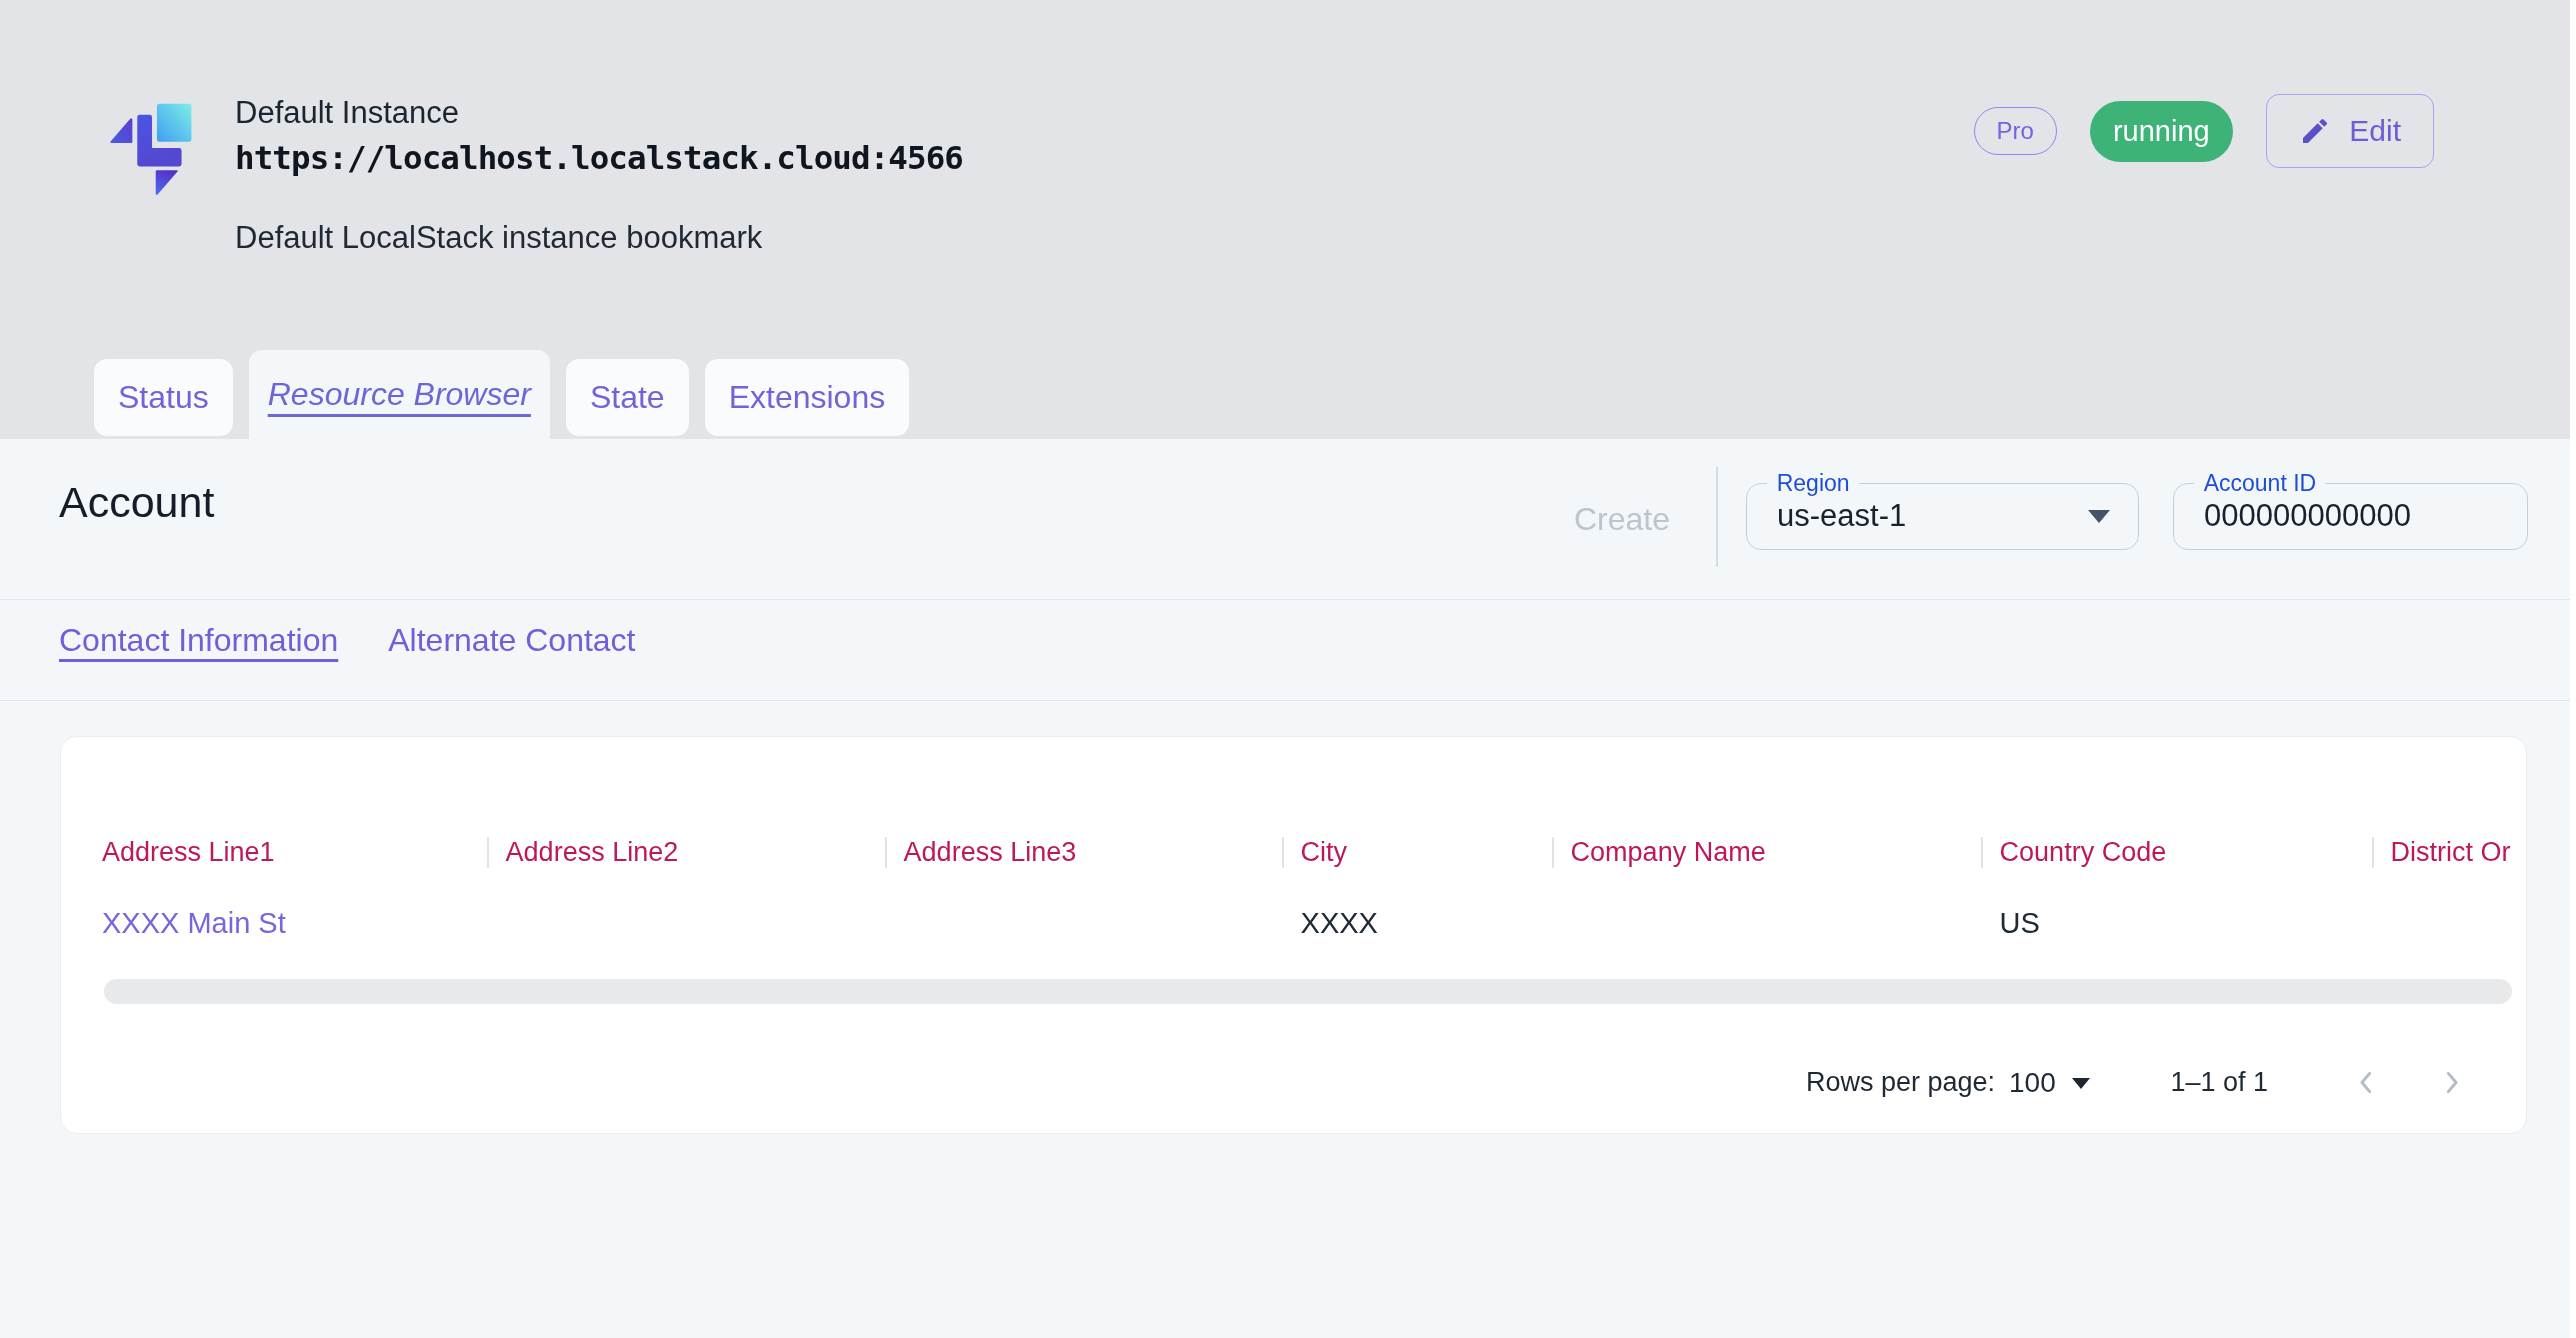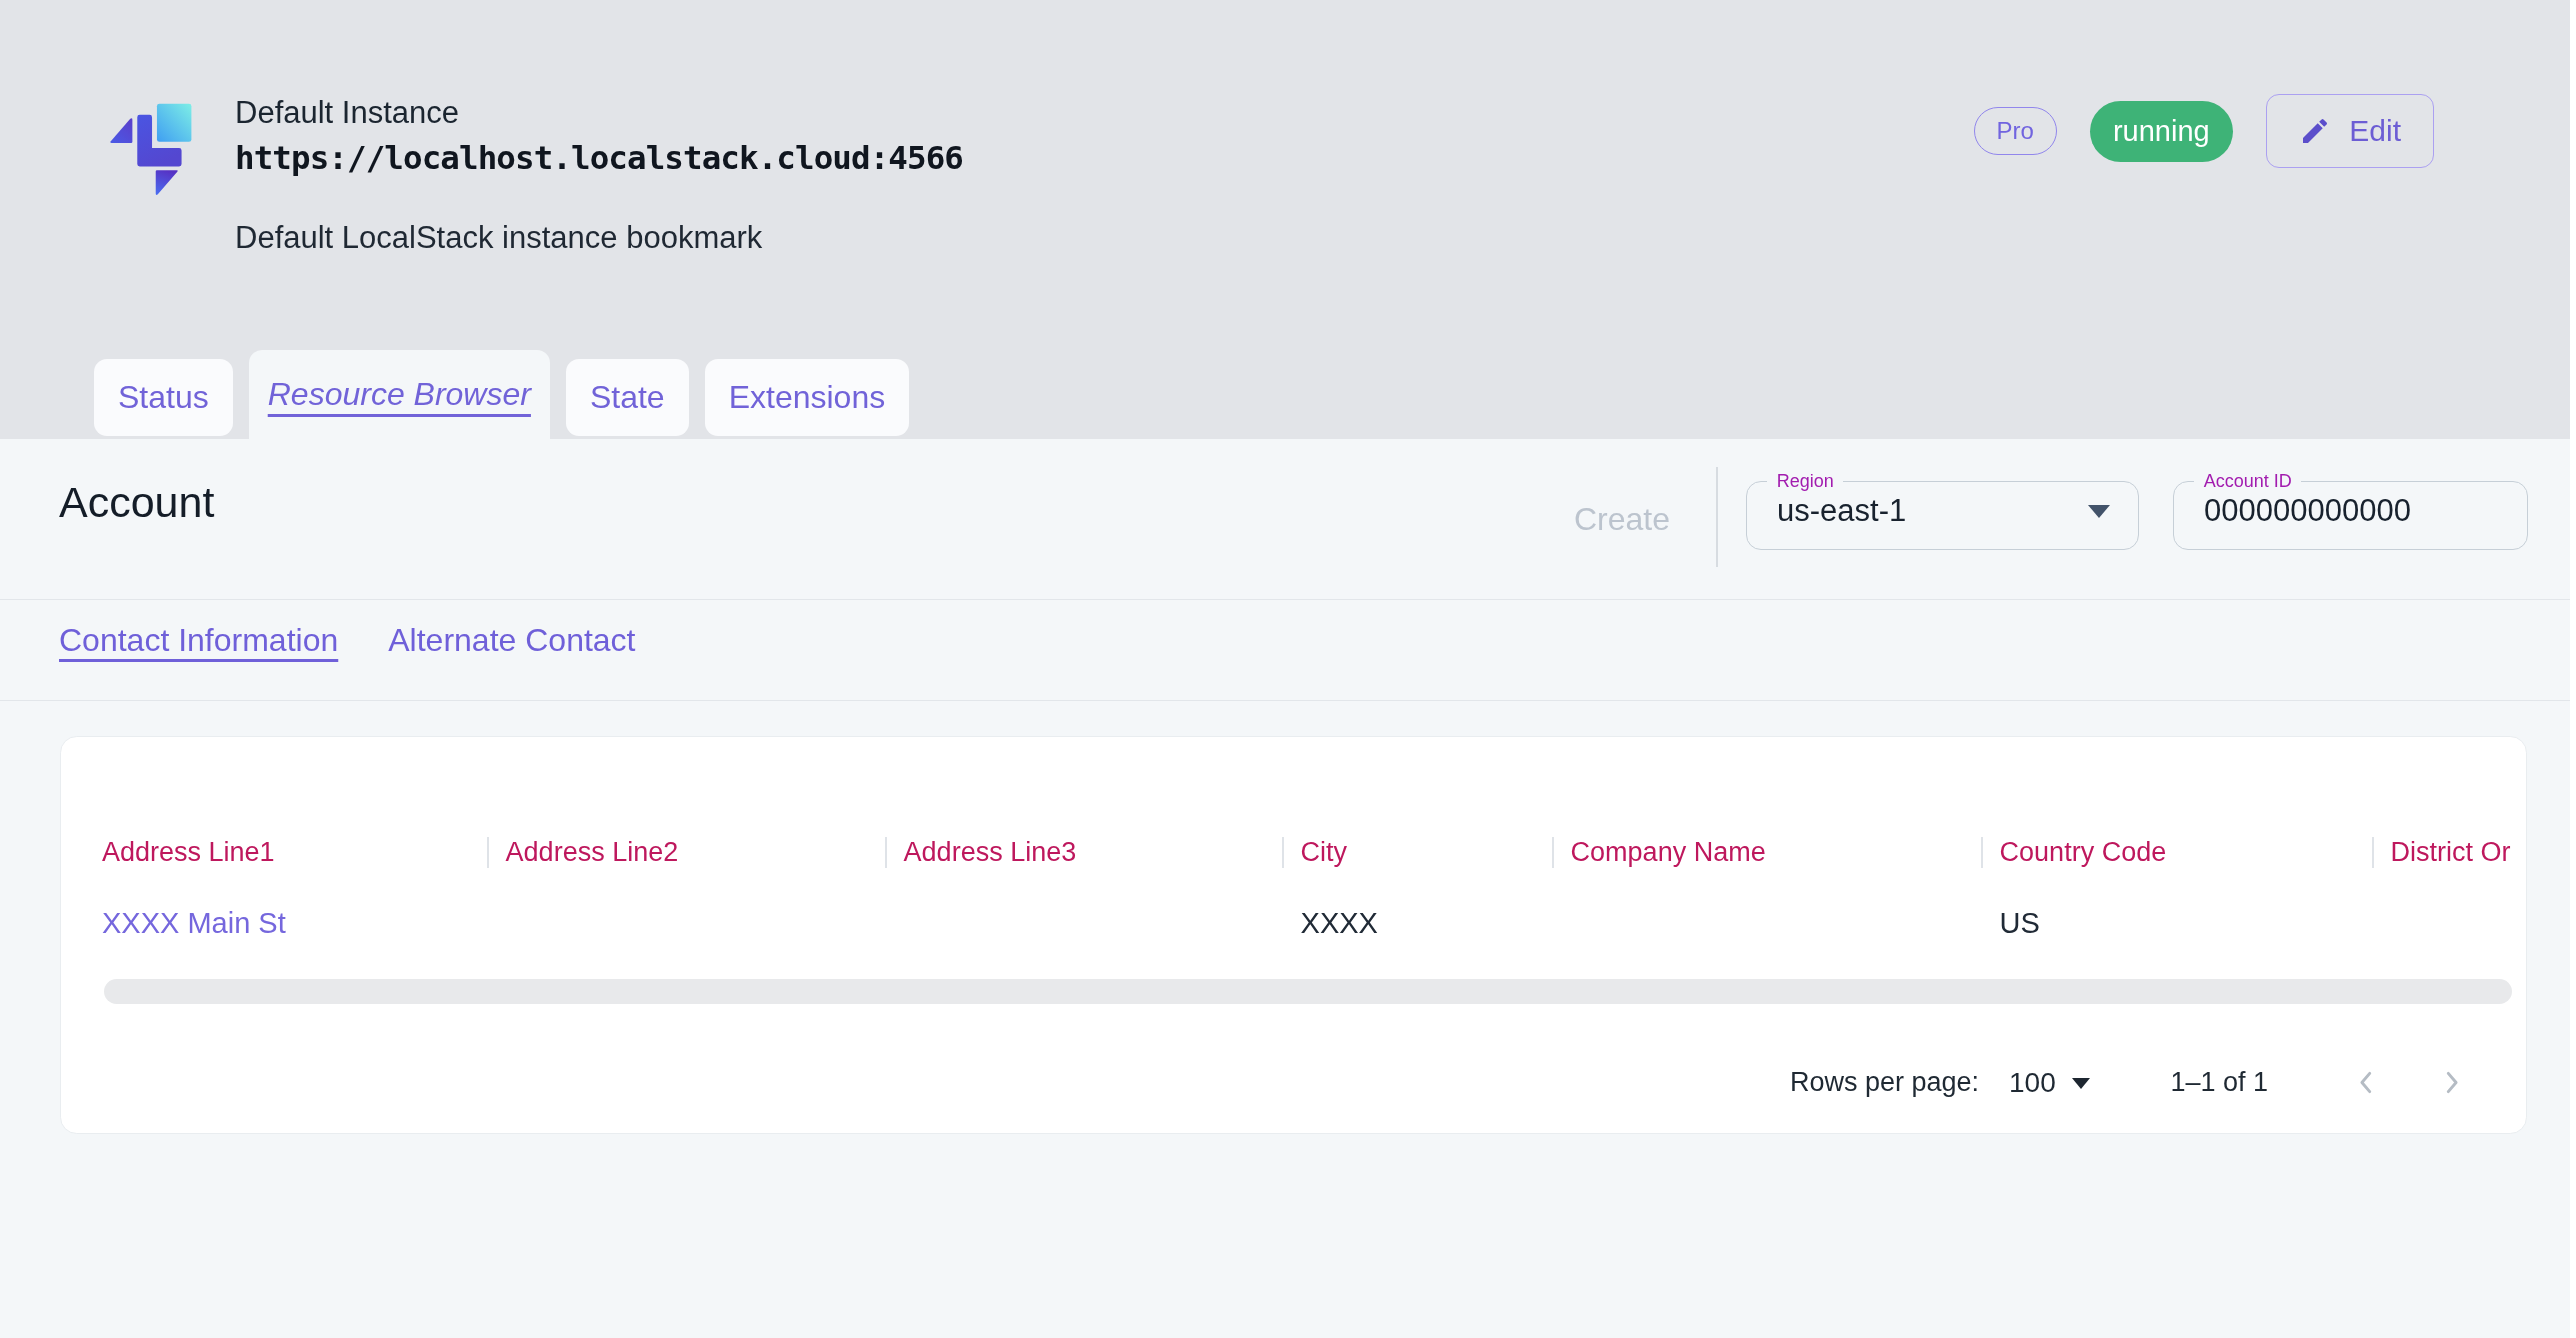--- a/index.html
+++ b/index.html
@@ -53,21 +53,21 @@
 
   .resource-title { position:absolute; left:59px; top:39px; margin:0; font-size:43px; font-weight:400; color:#141d28; }
 
   .btn-create { position:absolute; left:1568px; top:61px; font-size:32px; font-weight:500; color:#bcc4ce; background:none; border:none; font-family:inherit; }
 
   .vdiv { position:absolute; left:1716px; top:28px; width:1.9px; height:100px; background:#d7dce1; }
 
   fieldset.field { position:absolute; margin:0; padding:0; border:1.9px solid #c6cfd7; border-radius:15px; background:transparent; height:78px; }
   .field-region  { left:1746px; top:33px; width:393px; }
   .field-account { left:2173px; top:33px; width:355px; }
-  fieldset.field legend { margin-left:20.4px; padding:0 9.3px; font-size:18px; color:#a21caf; line-height:1; }
+  fieldset.field legend { margin-left:20.4px; padding:0 9.3px; font-size:23px; color:#1d4ed8; line-height:1; }
   .field-inner { display:flex; align-items:center; justify-content:space-between; padding:1.9px 28px 0 30px; height:41px; font-size:31px; color:#18222e; }
   .caret-down { width:0; height:0; border-left:11px solid transparent; border-right:11px solid transparent; border-top:13px solid #42536a; }
   .field-input { border:none; outline:none; background:transparent; font-family:inherit; font-size:31px; color:#18222e; width:279px; padding:0; }
 
   .hr { position:absolute; left:0; width:2576px; height:0.9px; background:#e2e6ea; }
   .hr1 { top:160px; }
   .hr2 { top:261px; }
 
   .subtabs { position:absolute; left:59px; top:183px; display:flex; gap:50px; font-size:32px; }
   .subtab { color:#6f60d9; cursor:pointer; white-space:nowrap; }
@@ -94,21 +94,21 @@
   }
   .row-link { color:#7567dd; cursor:pointer; }
 
   .hscrollbar { position:absolute; left:43px; top:242px; width:2408px; height:25px; border-radius:13px; background:#e8e9eb; cursor:pointer; }
 
   .pagination {
     position:absolute; left:0; top:267px; width:100%; height:131px;
     display:flex; align-items:center; justify-content:flex-end;
     padding-right:58px; padding-top:26px; font-size:27px; color:#1f2933;
   }
-  .pg-label { margin-right:30px; }
+  .pg-label { margin-right:14px; }
   .pg-select { display:flex; align-items:center; gap:16.7px; margin-right:80px; cursor:pointer; }
   .pg-select-value { font-size:28px;text-align:center; }
   .pg-caret { width:0; height:0; border-left:9.3px solid transparent; border-right:9.3px solid transparent; border-top:11px solid #1d2630; margin-top:2.8px; }
   .pg-range { margin-right:82px; }
   .pg-chevrons { display:flex; gap:52px; }
   .pg-btn { background:none; border:none; padding:0; width:33px; height:33px; cursor:default; }
   .pg-btn svg { width:33px; height:33px; stroke:#b5bcc4; stroke-width:3.2; fill:none; stroke-linecap:round; stroke-linejoin:round; }
 
   .right-strip { position:absolute; top:0; right:0; width:5.6px; height:1338px; background:#ffffff; }
 </style>

